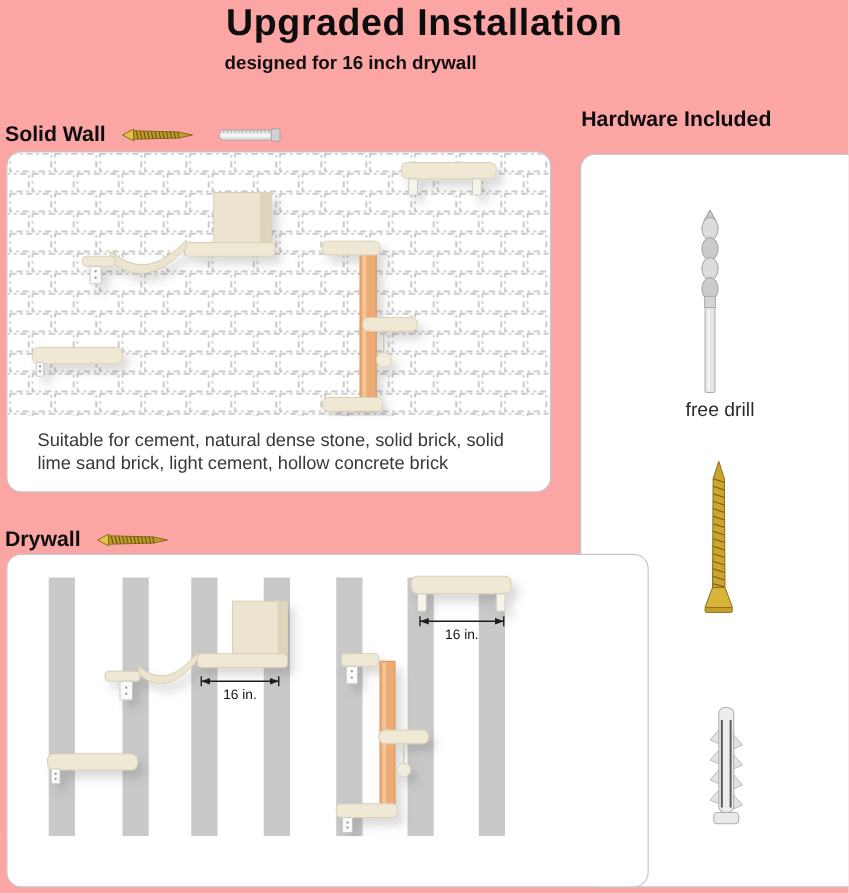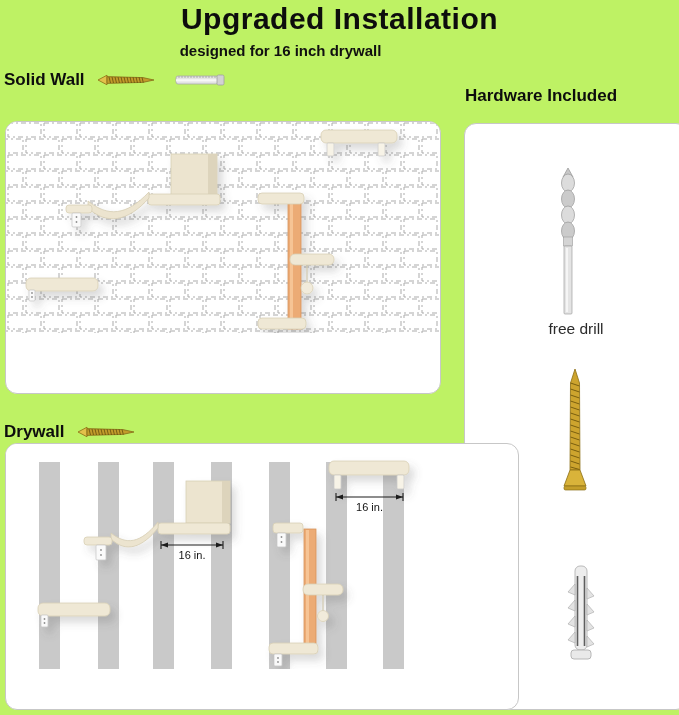--- a/index.html
+++ b/index.html
@@ -1,17 +1,17 @@
 <!DOCTYPE html>
 <html><head>
 <meta charset="utf-8">
 <style>
   html,body{margin:0;padding:0;background:#ffffff;}
   .canvas{
-    position:relative;width:679px;height:715px;background:#bef264;
+    position:relative;width:679px;height:715px;background:#fca5a5;
     font-family:"Liberation Sans",sans-serif;color:#111;overflow:hidden;
   }
   .title{
     position:absolute;left:0;top:2px;width:679px;text-align:center;
     font-size:30px;font-weight:bold;letter-spacing:0.5px;color:#0d0d0d;
   }
   .subtitle{
     position:absolute;left:0;top:42px;width:561px;text-align:center;
     font-size:15px;font-weight:bold;color:#101010;
   }
@@ -37,21 +37,21 @@
   .abs{position:absolute;}
 </style>
 </head>
 <body>
 
 <div class="canvas">
 
   <div class="title">Upgraded Installation</div>
   <div class="subtitle">designed for 16 inch drywall</div>
 
-  <div class="hrow" style="left:4px;top:70px;">
+  <div class="hrow" style="left:4px;top:98px;">
     <span class="htext">Solid Wall</span>
     <svg width="60" height="12" viewBox="0 0 60 12">
       <polygon points="1,6 10,1.2 10,10.8" fill="#e3c04a" stroke="#8a6d14" stroke-width="0.8"></polygon>
       <path d="M10,2.6 L46,3.6 L57,6 L46,8.4 L10,9.4 Z" fill="#c29c2b" stroke="#7c6212" stroke-width="0.7"></path>
       <path d="M12,3 L13.5,9 M15,3 L16.5,9 M18,3 L19.5,9 M21,3 L22.5,9 M24,3 L25.5,9 M27,3 L28.5,9 M30,3 L31.5,9 M33,3 L34.5,9 M36,3 L37.5,9 M39,3 L40.5,9 M42,3 L43.5,9 M45,3.4 L46.3,8.6" stroke="#6e5712" stroke-width="0.9" fill="none"></path>
     </svg>
     <svg width="50" height="14" viewBox="0 0 50 14" style="margin-left:6px">
       <rect x="1" y="3" width="42" height="8" rx="2" fill="#e4e4e4" stroke="#a8a8a8" stroke-width="0.8"></rect>
       <rect x="1" y="6.2" width="42" height="2.2" fill="#f7f7f7"></rect>
       <path d="M4,3 L4,5 M7,3 L7,5 M10,3 L10,5 M13,3 L13,5 M16,3 L16,5 M19,3 L19,5 M22,3 L22,5 M25,3 L25,5 M28,3 L28,5 M31,3 L31,5 M34,3 L34,5 M37,3 L37,5 M40,3 L40,5" stroke="#9a9a9a" stroke-width="0.7"></path>
@@ -109,20 +109,21 @@
       <g filter="url(#fsh)">
         <rect x="282" y="77" width="13" height="130" fill="#ecab75" stroke="#d6955c" stroke-width="0.8"></rect>
         <rect x="284" y="78" width="3" height="128" fill="#f6c495"></rect>
         <rect x="252" y="71" width="46" height="11" rx="4" fill="#efe8d5" stroke="#d8cfb5" stroke-width="0.8"></rect>
         <rect x="284" y="132" width="44" height="11" rx="5" fill="#efe8d5" stroke="#d8cfb5" stroke-width="0.8"></rect>
         <line x1="301" y1="143" x2="301" y2="161" stroke="#cfc7ae" stroke-width="1.2"></line>
         <circle cx="301" cy="166" r="6" fill="#f1ebdb" stroke="#d8cfb5" stroke-width="0.8"></circle>
         <rect x="252" y="196" width="48" height="11" rx="4" fill="#efe8d5" stroke="#d8cfb5" stroke-width="0.8"></rect>
       </g>
     </svg>
+    <div class="caption-solid">Suitable for cement, natural dense stone, solid brick, solid lime sand brick, light cement, hollow concrete brick</div>
   </div>
 
   <div class="panel" style="left:464px;top:123px;width:224px;height:587px;">
     <svg class="abs" style="left:88px;top:44px;" width="30" height="148" viewBox="0 0 30 148">
       <polygon points="15,0 20,9 10,9" fill="#c8c8c8" stroke="#949494" stroke-width="0.7"></polygon>
       <ellipse cx="15" cy="15" rx="6.5" ry="9" fill="#dcdcdc" stroke="#979797" stroke-width="0.7"></ellipse>
       <ellipse cx="15" cy="31" rx="6.5" ry="9" fill="#cbcbcb" stroke="#979797" stroke-width="0.7"></ellipse>
       <ellipse cx="15" cy="47" rx="6.5" ry="9" fill="#dcdcdc" stroke="#979797" stroke-width="0.7"></ellipse>
       <ellipse cx="15" cy="63" rx="6.5" ry="9" fill="#cbcbcb" stroke="#979797" stroke-width="0.7"></ellipse>
       <rect x="10.5" y="69" width="9" height="9" fill="#d4d4d4" stroke="#9c9c9c" stroke-width="0.6"></rect>

